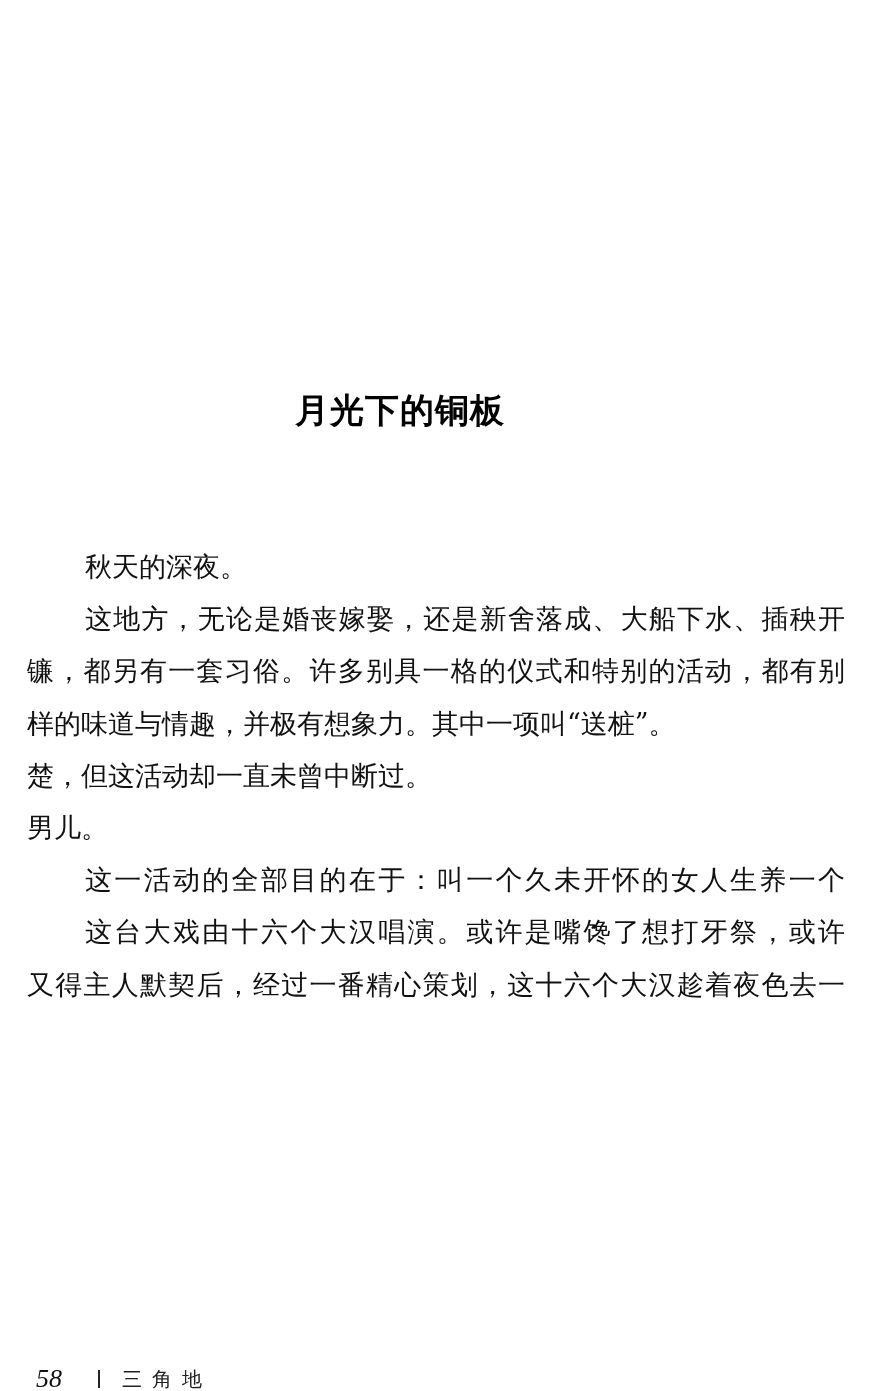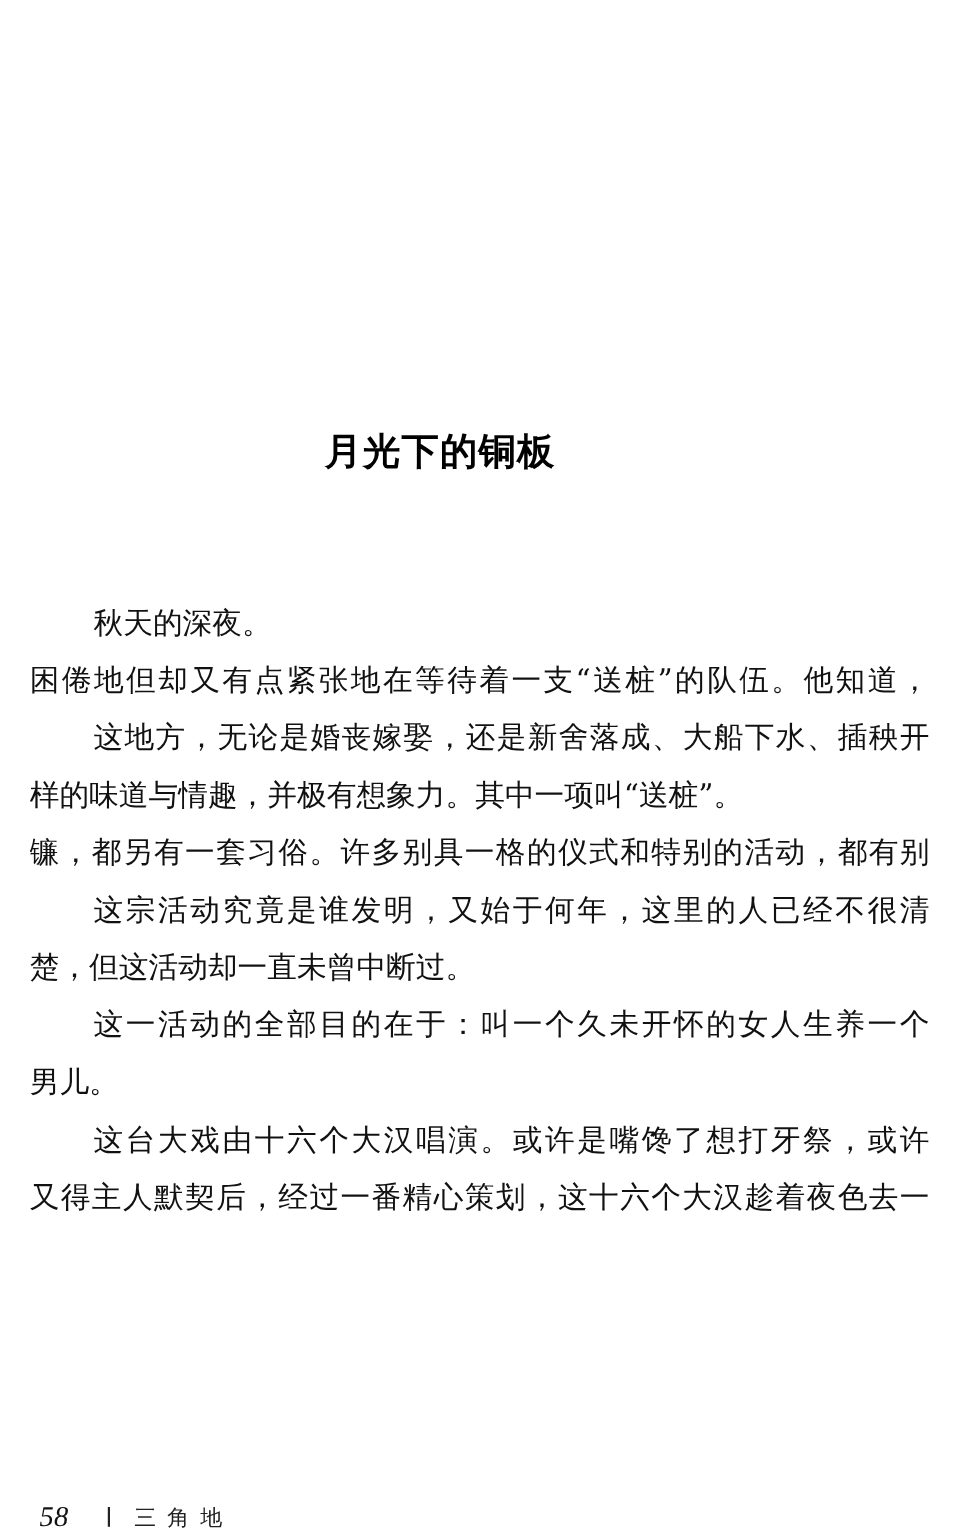--- a/index.html
+++ b/index.html
@@ -18,28 +18,26 @@
   .sep { width: 2px; height: 18px; background: #222; margin: 0 22px 0 36px; }
   .book-title { font-family: Liberation Mono, monospace; font-size: 20px; letter-spacing: 10px; color: #222; }
 </style>
 </head>
 <body>
 
 <div class="title">月光下的铜板</div>
 
 <div class="body-text" id="body">
     <div class="line indent last">秋天的深夜。</div>
-    <div class="line">困倦地但却又有点紧张地在等待着一支“送桩”的队伍。他知道，</div>
     <div class="line indent">这地方，无论是婚丧嫁娶，还是新舍落成、大船下水、插秧开</div>
+    <div class="line">镰，都另有一套习俗。许多别具一格的仪式和特别的活动，都有别</div>
     <div class="line last">样的味道与情趣，并极有想象力。其中一项叫“送桩”。</div>
-    <div class="line">镰，都另有一套习俗。许多别具一格的仪式和特别的活动，都有别</div>
-    <div class="line indent">这宗活动究竟是谁发明，又始于何年，这里的人已经不很清</div>
     <div class="line last">楚，但这活动却一直未曾中断过。</div>
+    <div class="line last">男儿。</div>
     <div class="line indent">这一活动的全部目的在于：叫一个久未开怀的女人生养一个</div>
-    <div class="line last">男儿。</div>
     <div class="line indent">这台大戏由十六个大汉唱演。或许是嘴馋了想打牙祭，或许</div>
     <div class="line">又得主人默契后，经过一番精心策划，这十六个大汉趁着夜色去一</div>
   </div>
 
 <div class="footer">
   <span class="page-num">58</span>
   <span class="sep"></span>
   <span class="book-title">三角地</span>
 </div>
 

